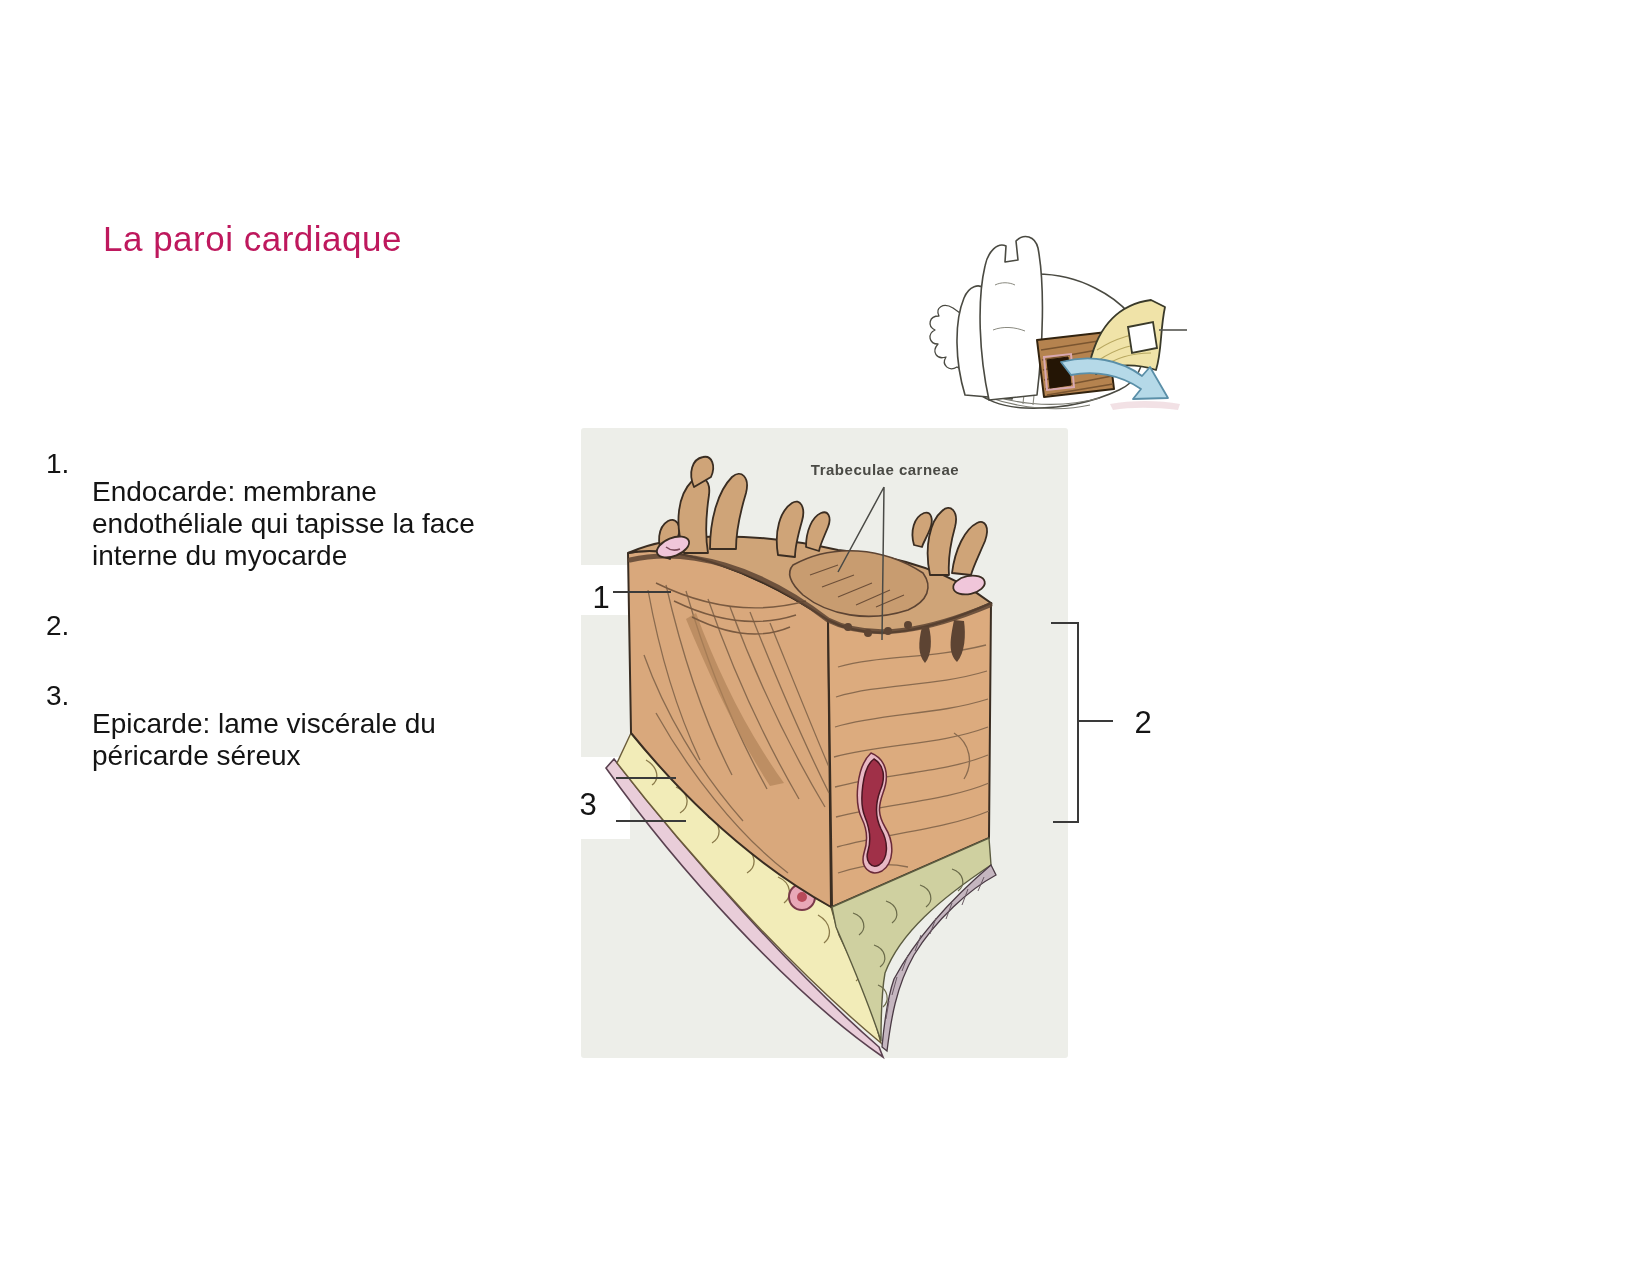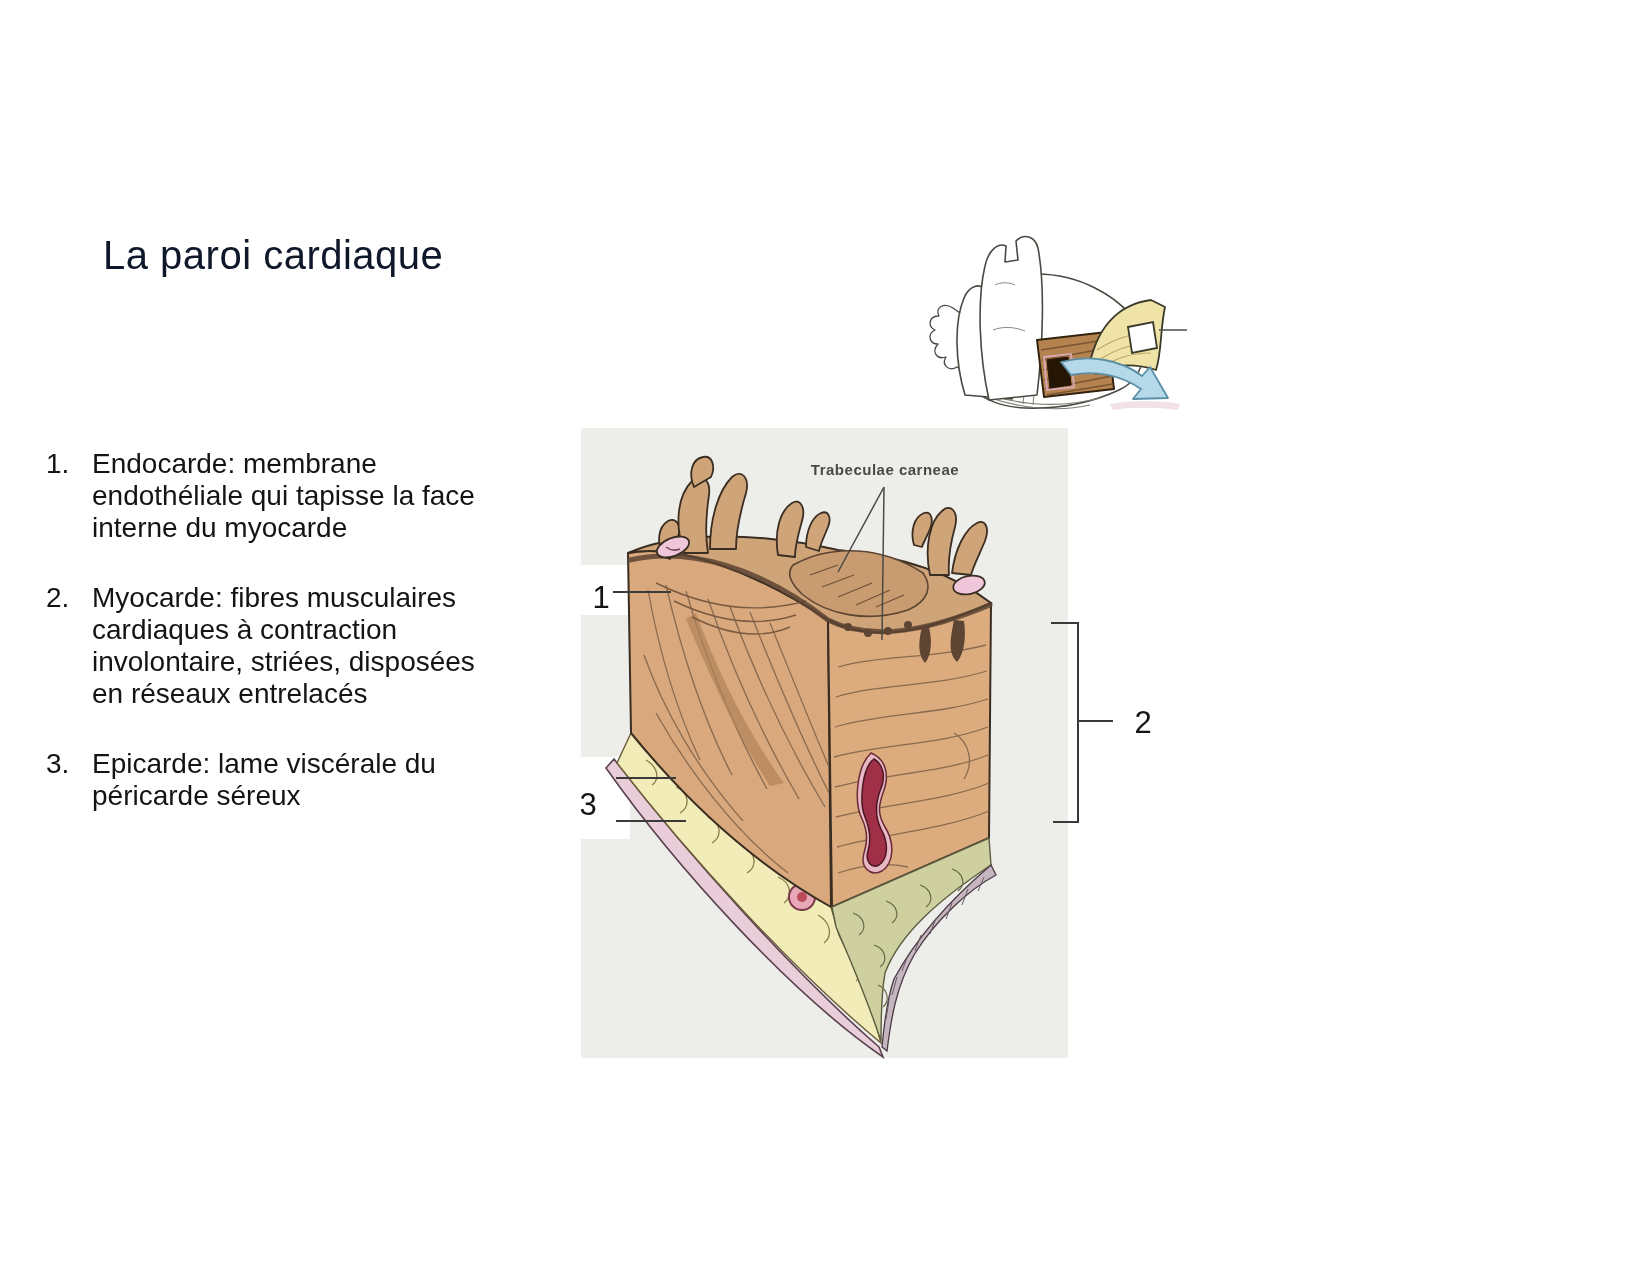--- a/index.html
+++ b/index.html
@@ -2,46 +2,45 @@
 <html><head>
 <meta charset="utf-8">
 <style>
   html,body{margin:0;padding:0;}
   body{
     width:1650px;height:1275px;background:#ffffff;position:relative;
     font-family:"Liberation Sans",sans-serif;color:#111;overflow:hidden;
   }
   .slide{position:absolute;inset:0;}
   .title{
-    position:absolute;left:103px;top:232px;font-size:40px;line-height:1.15;
-    color:#0f172a;letter-spacing:0.5px;
+    position:absolute;left:103px;top:219px;font-size:35px;line-height:1.15;
+    color:#be185d;letter-spacing:0.5px;
   }
   .list{position:absolute;left:46px;top:448px;width:470px;}
   .item{display:flex;margin-bottom:38px;font-size:28px;line-height:32px;color:#141414;}
   .item .num{width:46px;flex:0 0 46px;}
-  .item .txt{width:395px;}
+  .item .txt{width:395px;margin-top:28px;}
   svg text{font-family:"Liberation Sans",sans-serif;}
   .figwrap{position:absolute;left:538px;top:415px;width:640px;height:660px;}
   .insetwrap{position:absolute;left:875px;top:190px;width:320px;height:225px;}
 </style>
 </head>
 <body>
 
 <div class="slide">
 
   <div class="title">La paroi cardiaque</div>
 
   <div class="list">
     <div class="item">
       <span class="num">1.</span>
       <span class="txt">Endocarde: membrane endothéliale qui tapisse la face interne du myocarde</span>
     </div>
     <div class="item">
       <span class="num">2.</span>
-      <span class="txt">Myocarde: fibres musculaires cardiaques à contraction involontaire, striées, disposées en réseaux entrelacés</span>
     </div>
     <div class="item">
       <span class="num">3.</span>
       <span class="txt">Epicarde: lame viscérale du péricarde séreux</span>
     </div>
   </div>
 
   <div class="insetwrap">
   <svg width="320" height="225" viewBox="0 0 320 225">
 

